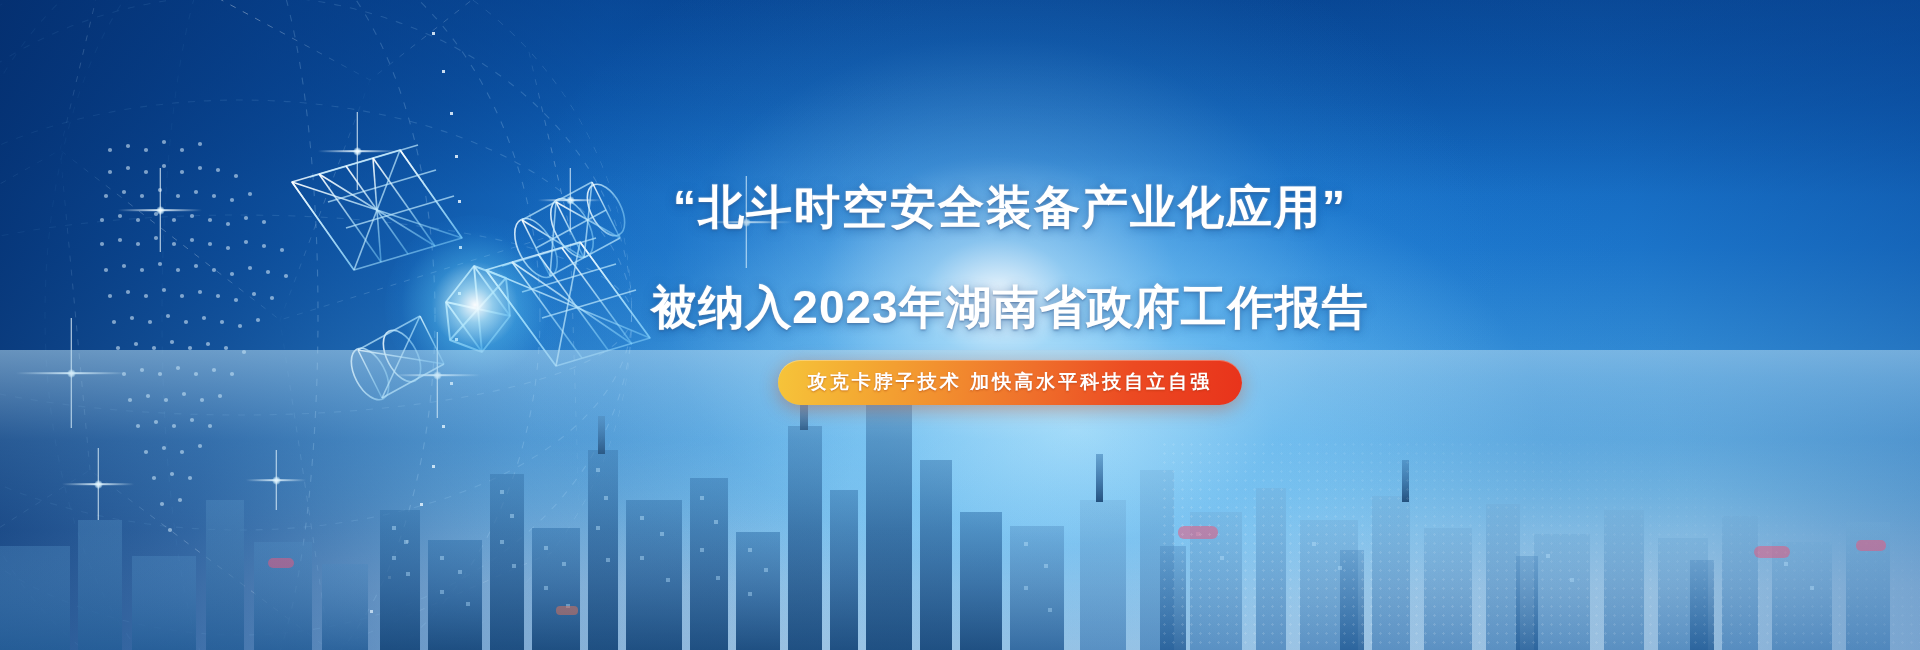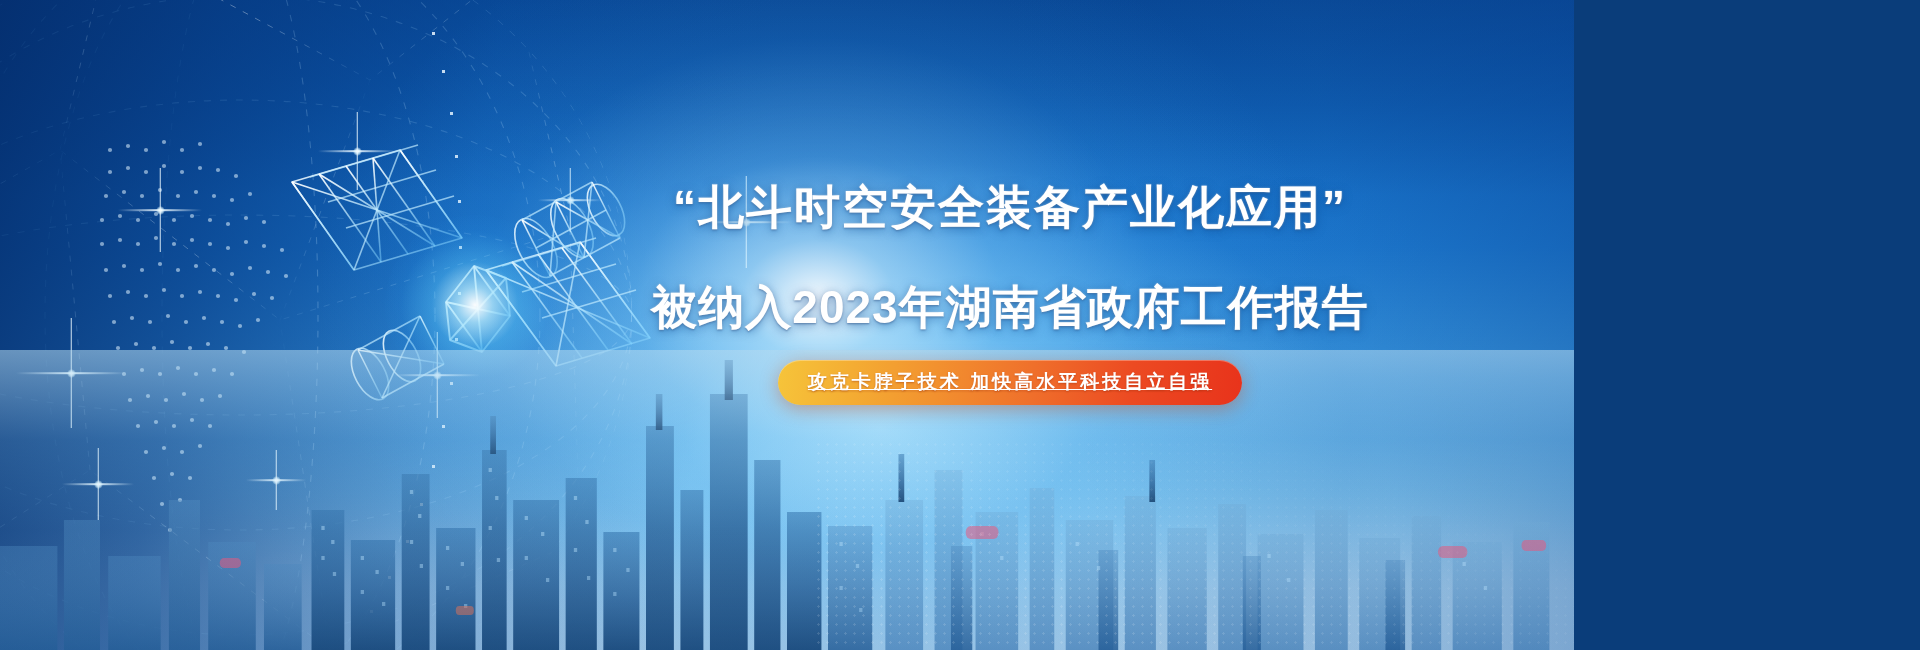--- a/index.html
+++ b/index.html
@@ -6,21 +6,21 @@
   html,body { background:#0a3d7a; }
   body {
     width:1920px; height:650px;
     font-family:"Liberation Sans","DejaVu Sans",sans-serif;
     overflow:hidden;
   }
 
   
   .banner {
     position:relative;
-    width:1574px; height:650px;
+    width:1920px; height:650px;
     overflow:hidden;
     background:
       radial-gradient(ellipse 900px 520px at 56% 66%, rgba(180,230,255,0.95) 0%, rgba(120,200,250,0.55) 22%, rgba(40,130,215,0.10) 52%, rgba(0,0,0,0) 72%),
       linear-gradient(180deg, #0a5bb5 0%, #0f64bd 16%, #1d79cf 38%, #3b97dd 58%, #7fc0e8 76%, #bcdcf0 90%, #cfe6f4 100%);
   }
 
   
   .vignette-left {
     position:absolute; inset:0;
     background:
@@ -129,21 +129,20 @@
     padding:9px 30px 10px;
     border-radius:999px;
     color:#ffffff;
     font-size:19px;
     font-weight:bold;
     letter-spacing:3px;
     white-space:nowrap;
     background:linear-gradient(96deg,#f6c43a 0%, #f4ad33 16%, #f2912f 34%, #ef6f2b 55%, #ec4a22 76%, #e8331b 100%);
     box-shadow:0 4px 18px rgba(205,70,20,0.40), inset 0 1px 0 rgba(255,255,255,0.30);
     text-shadow:0 1px 2px rgba(150,45,10,0.45);
-    text-decoration:underline;
   }
 
   
   .dots-right {
     position:absolute; right:0; bottom:0; width:760px; height:210px;
     opacity:0.30; pointer-events:none;
     background-image:radial-gradient(rgba(255,255,255,0.55) 1px, rgba(0,0,0,0) 1.4px);
     background-size:9px 9px;
     -webkit-mask-image:linear-gradient(200deg, rgba(0,0,0,0) 20%, rgba(0,0,0,0.8) 70%);
             mask-image:linear-gradient(200deg, rgba(0,0,0,0) 20%, rgba(0,0,0,0.8) 70%);

